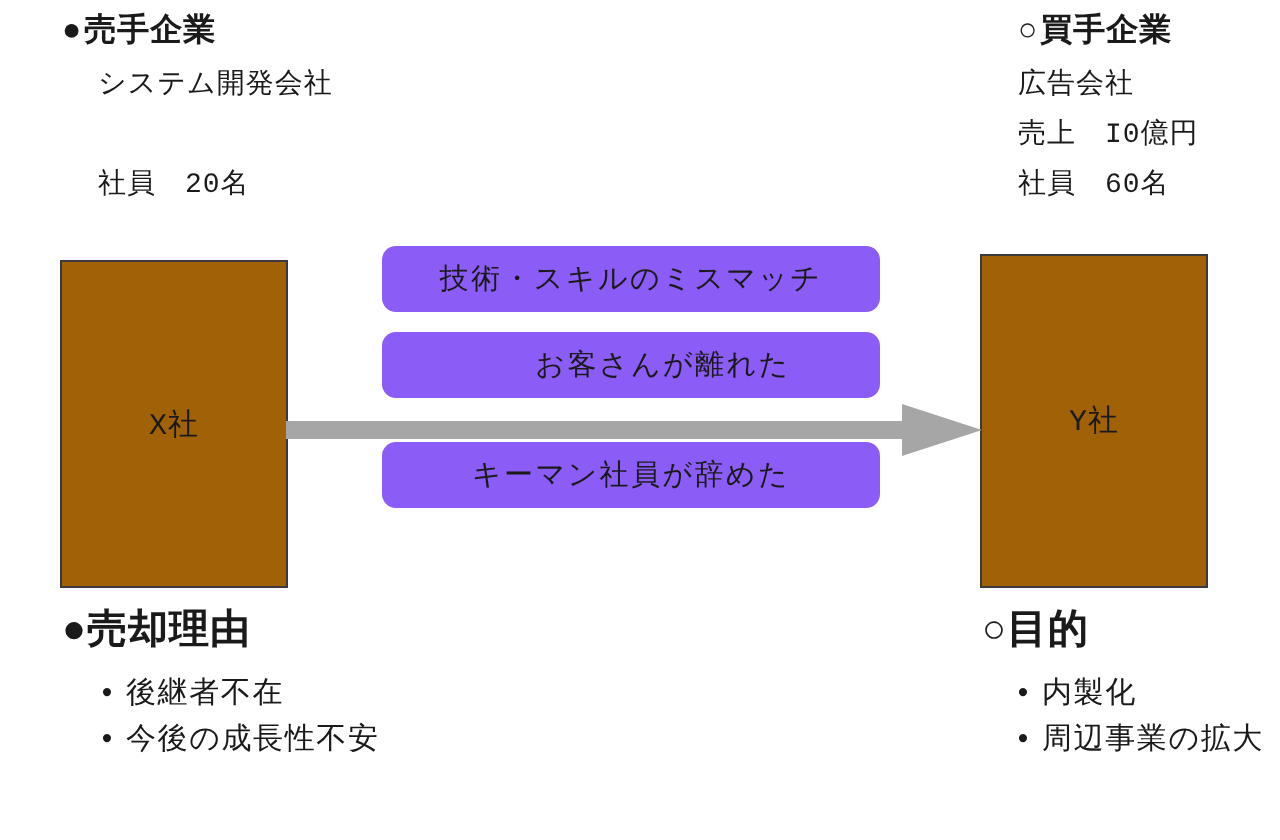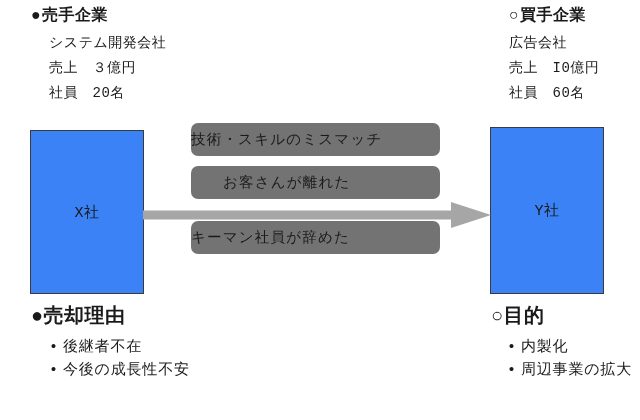--- a/index.html
+++ b/index.html
@@ -35,21 +35,21 @@
     position: absolute;
     font-size: 14px;
     white-space: pre;
     line-height: 20px;
     letter-spacing: 0.5px;
   }
 
   
   .company-box {
     position: absolute;
-    background: #3b82f6;
+    background: #a16207;
     border: 1px solid #3a3a3a;
     box-sizing: border-box;
     display: flex;
     align-items: center;
     justify-content: center;
   }
   .company-box .label {
     font-size: 15px;
     letter-spacing: 0.5px;
   }
@@ -64,25 +64,25 @@
     width: 348px;
     height: 30px;
   }
 
   
   .pill {
     position: absolute;
     left: 166px;
     width: 249px;
     height: 33px;
-    background: #737373;
+    background: #8b5cf6;
     border-radius: 7px;
     display: flex;
     align-items: center;
-    justify-content: flex-start;
+    justify-content: center;
     box-sizing: border-box;
   }
   .pill .pill-text {
     font-size: 14.5px;
     letter-spacing: 1.2px;
     color: #1a1a1a;
     white-space: nowrap;
   }
   #pill-0 { top: 123px; }
   #pill-1 { top: 166px; padding-left: 32px; }
@@ -126,21 +126,20 @@
 </style>
 </head>
 <body>
 
 <div id="page">
 
   <div class="head-line" style="left:6px; top:6px;">
     <span class="marker">●</span><span>売手企業</span>
   </div>
   <div class="info-line" style="left:24px; top:33px;">システム開発会社</div>
-  <div class="info-line" style="left:24px; top:58px;">売上　３億円</div>
   <div class="info-line" style="left:24px; top:83px;">社員　20名</div>
 
   <div class="head-line" style="left:484px; top:6px;">
     <span class="marker">○</span><span>買手企業</span>
   </div>
   <div class="info-line" style="left:484px; top:33px;">広告会社</div>
   <div class="info-line" style="left:484px; top:58px;">売上　I0億円</div>
   <div class="info-line" style="left:484px; top:83px;">社員　60名</div>
 
   <div id="box-x" class="company-box">

